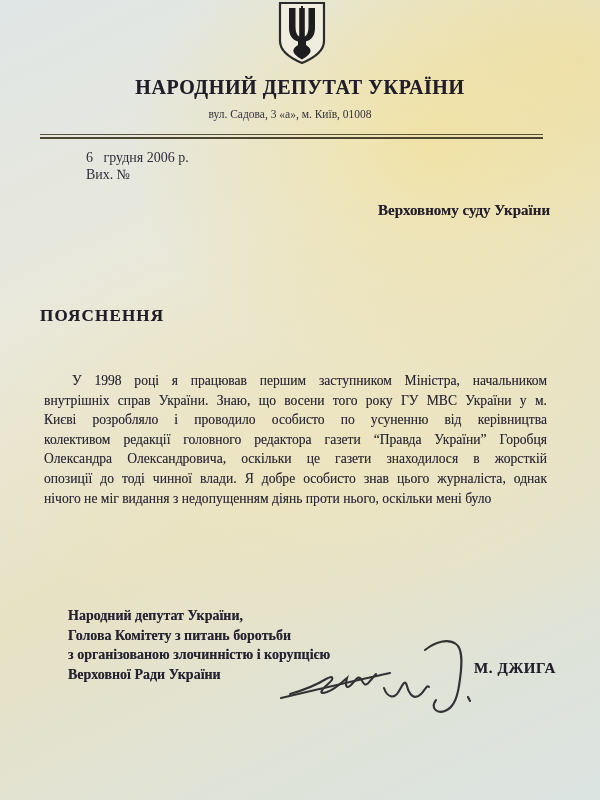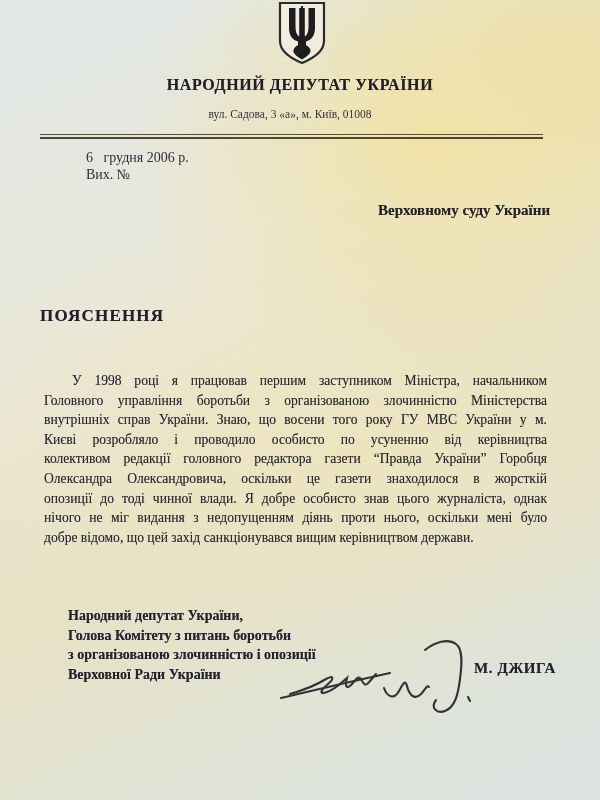--- a/index.html
+++ b/index.html
@@ -11,21 +11,21 @@
     background:
       radial-gradient(ellipse 420px 330px at 72% 18%, rgba(242,226,160,0.85), rgba(242,226,160,0) 72%),
       radial-gradient(ellipse 520px 300px at 58% 55%, rgba(240,230,188,0.65), rgba(240,230,188,0) 75%),
       radial-gradient(ellipse 380px 260px at 96% 8%, rgba(236,218,150,0.7), rgba(236,218,150,0) 70%),
       linear-gradient(155deg, #e0e6e6 0%, #e9e8da 32%, #e8e2c4 58%, #dee3da 86%, #dce4e2 100%);
     color:#262330;
   }
   .emblem{position:absolute;left:277px;top:2px;width:50px;height:62px;}
   .lh-title{
     position:absolute;top:76px;left:0;width:600px;
-    text-align:center;font-size:16px;font-weight:bold;letter-spacing:0.6px;
+    text-align:center;font-size:20px;font-weight:bold;letter-spacing:0.6px;
     color:#211e29;text-shadow:0 0 0.5px rgba(35,32,46,0.55);
   }
   .lh-address{
     position:absolute;top:108px;left:0;width:580px;
     text-align:center;font-size:11.5px;color:#35323e;
   }
   .lh-rule{
     position:absolute;top:134px;left:40px;width:503px;height:2px;
     border-top:1.5px solid #585239;border-bottom:2.5px solid #4e4833;
   }
@@ -86,34 +86,32 @@
     <div>6&nbsp;&nbsp;&nbsp;грудня 2006 р.</div>
     <div>Вих. №</div>
   </div>
 
   <div class="recipient">Верховному суду України</div>
 
   <div class="doc-title">ПОЯСНЕННЯ</div>
 
   <div class="body-lines">
       <div class="body-line">У 1998 році я працював першим заступником Міністра, начальником</div>
-      <div class="body-line">Головного управління боротьби з організованою злочинністю Міністерства</div>
       <div class="body-line">внутрішніх справ України. Знаю, що восени того року ГУ МВС України у м.</div>
       <div class="body-line">Києві розробляло і проводило особисто по усуненню від керівництва</div>
       <div class="body-line">колективом редакції головного редактора газети “Правда України” Горобця</div>
       <div class="body-line">Олександра Олександровича, оскільки це газети знаходилося в жорсткій</div>
       <div class="body-line">опозиції до тоді чинної влади. Я добре особисто знав цього журналіста, однак</div>
       <div class="body-line">нічого не міг видання з недопущенням діянь проти нього, оскільки мені було</div>
-      <div class="body-line">добре відомо, що цей захід санкціонувався вищим керівництвом держави.</div>
     </div>
 
   <div class="sig-block">
       <div class="sig-line">Народний депутат України,</div>
       <div class="sig-line">Голова Комітету з питань боротьби</div>
-      <div class="sig-line">з організованою злочинністю і опозиції</div>
+      <div class="sig-line">з організованою злочинністю і корупцією</div>
       <div class="sig-line">Верховної Ради України</div>
     </div>
 
   <svg class="signature-svg" viewBox="0 0 205 102" aria-hidden="true">
     <g fill="none" stroke="#1b1a20" stroke-width="2.1" stroke-linecap="round" opacity="0.88">
       <path d="M3,80 C34,73 70,64 112,55"></path>
       <path d="M12,76 C26,72 40,66 48,61 C55,57 57,60 50,66 C43,72 40,77 49,74 C58,71 64,64 69,60 C67,67 68,72 73,67 C78,62 80,57 83,61 C85,65 87,70 92,63 L98,56"></path>
       <path d="M106,70 C109,79 116,82 121,73 C125,66 127,61 129,68 C131,76 136,83 143,76 C147,72 149,66 151,69"></path>
       <path d="M147,32 C157,24 170,20 178,26 C185,31 184,46 182,61 C180,77 177,89 167,93 C159,96 152,90 158,82"></path>
       <path d="M190,79 l2,4"></path>

